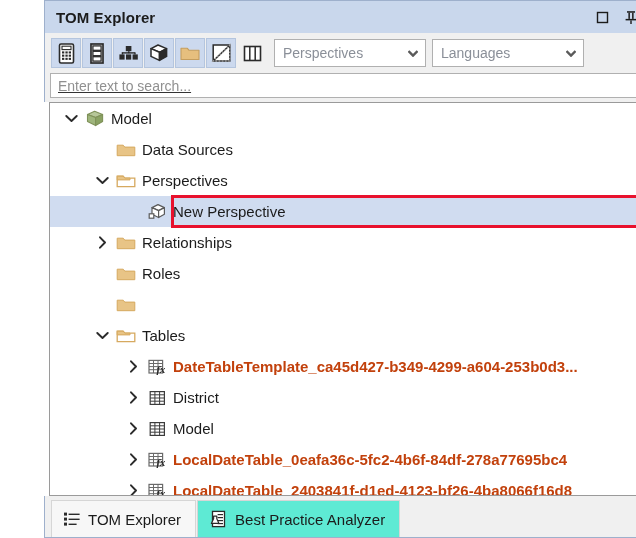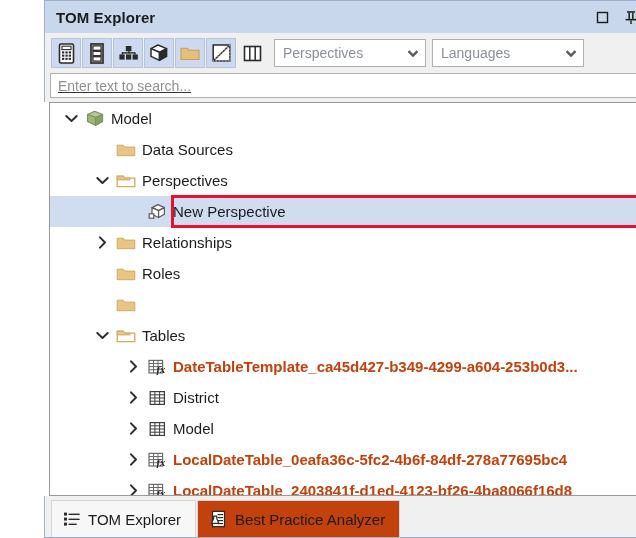--- a/index.html
+++ b/index.html
@@ -218,21 +218,21 @@
     border-left: 1px solid #9eb0cc;
     border-right: 1px solid #9eb0cc;
     border-bottom: 1px solid #9eb0cc;
     display: flex; align-items: stretch;
     padding: 4px 0 0 6px;
     flex: 0 0 auto;
   }
   .tab {
     display: flex; align-items: center;
     padding: 0 14px 0 11px;
-    background: #c2410c;
+    background: #5eead4;
     border: 1px solid #d6d6d6;
     border-bottom: none;
     margin-right: 1px;
     cursor: default;
     gap: 7px;
   }
   .tab.active { background: #f7f7f7; }
   .tab-label { font-size: 15px; color: #1b1b1b; white-space: nowrap; }
   .tab-icon { display: flex; align-items: center; }
 </style>

